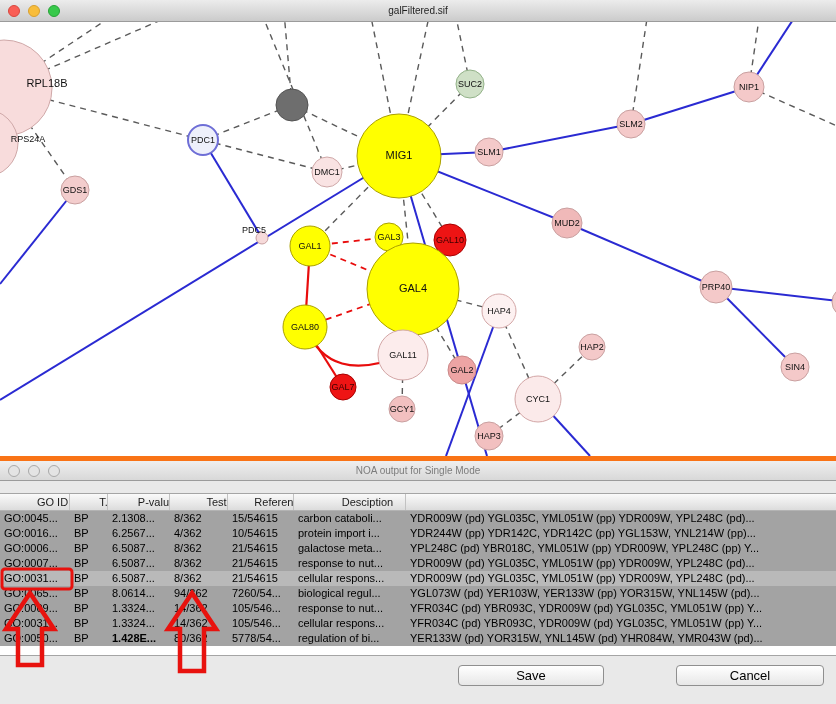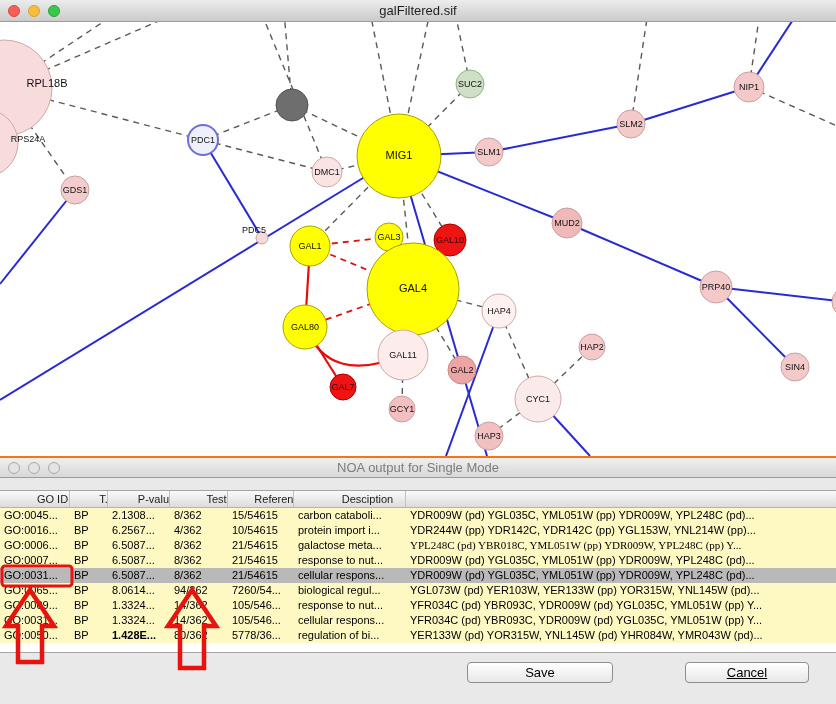--- a/index.html
+++ b/index.html
@@ -5,52 +5,52 @@
   * { box-sizing: border-box; margin: 0; padding: 0; }
   html,body { width:836px; height:704px; overflow:hidden;
     font-family:"Liberation Sans", sans-serif; background:#dcdcdc; }
   .window { position:absolute; left:0; width:836px; }
 
   
   #graph-window { top:0; height:456px; background:#fff; }
   .titlebar { position:relative; display:flex; align-items:center; justify-content:center;
     background:linear-gradient(#ececec,#cbcbcb); border-bottom:1px solid #9b9b9b; }
   #graph-window .titlebar { height:22px; }
-  .titlebar .title { font-size:13px; color:#1f1f1f; }
+  .titlebar .title { font-size:10px; color:#1f1f1f; }
   .traffic { position:absolute; left:8px; top:50%; transform:translateY(-50%);
     display:flex; gap:8px; }
   .tl { width:12px; height:12px; border-radius:50%; display:inline-block; }
   .tl.red    { background:#f95e55; border:1px solid #d8473e; }
   .tl.yellow { background:#f8bd3b; border:1px solid #d8a02f; }
   .tl.green  { background:#38c94b; border:1px solid #27a337; }
   .tl.gray   { background:#e4e4e4; border:1px solid #a9a9a9; }
   #network-canvas { display:block; background:#fff; }
 
   
-  #noa-window { top:456px; height:248px; background:#e9e9e9; border-top:2px solid #f97316; }
+  #noa-window { top:456px; height:248px; background:#e9e9e9; border-top:5px solid #f97316; }
   #noa-window .titlebar { height:20px; background:linear-gradient(#efefef,#d8d8d8); }
   #noa-window .titlebar .title { color:#7c7c7c; }
 
   .noa-table { position:absolute; top:32px; left:0; width:836px; height:163px;
     background:#fff; border-top:1px solid #a5a5a5; border-bottom:1px solid #a5a5a5;
     overflow:hidden; }
   .thead { display:flex; height:17px; background:linear-gradient(#fafafa,#dcdcdc);
     border-bottom:1px solid #b3b3b3; }
   .th { font-size:11px; color:#1c1c1c; display:flex; align-items:center; justify-content:center;
     border-right:1px solid #c2c2c2; white-space:nowrap; overflow:hidden;padding-left:36px; }
-  .tr { display:flex; height:15px; background:#fef9c3; }
+  .tr { display:flex; height:15px; background:#a3a3a3; }
   .tr.selected { background:#b9b9b9; }
   .td { font-size:11px; line-height:15px; padding-left:4px; color:#000;
     white-space:nowrap; overflow:hidden; }
 
   .mac-btn { position:absolute; height:21px; border:1px solid #8f8f8f; border-radius:4px;
     background:linear-gradient(#ffffff,#e7e7e7); font-family:inherit; font-size:13px;
-    color:#000; display:flex; align-items:center; justify-content:center; cursor:default;margin-left:9px; }
+    color:#000; display:flex; align-items:center; justify-content:center; cursor:default; }
   #save-button   { left:458px; top:204px; width:146px; }
-  #cancel-button { left:676px; top:204px; width:124px;text-decoration:underline; }
+  #cancel-button { left:676px; top:204px; width:148px; }
 
   .annotations { position:absolute; left:0; top:0; width:836px; height:248px;
     pointer-events:none; z-index:5; }
 </style>
 </head>
 <body>
 
 <div class="window" id="graph-window">
   <div class="titlebar">
     <span class="traffic">
@@ -207,21 +207,21 @@
           <div class="td" style="width: 112px;">protein import i...</div>
           <div class="td" style="flex: 1 1 0%;">YDR244W (pp) YDR142C, YDR142C (pp) YGL153W, YNL214W (pp)...</div>
         </div>
         <div class="tr">
           <div class="td" style="width: 70px;">GO:0006...</div>
           <div class="td" style="width: 38px;">BP</div>
           <div class="td" style="width: 62px;">6.5087...</div>
           <div class="td" style="width: 58px;">8/362</div>
           <div class="td" style="width: 66px;">21/54615</div>
           <div class="td" style="width: 112px;">galactose meta...</div>
-          <div class="td" style="flex: 1 1 0%; font-family: Liberation Serif, serif;">YPL248C (pd) YBR018C, YML051W (pp) YDR009W, YPL248C (pp) Y...</div>
+          <div class="td" style="flex: 1 1 0%;">YPL248C (pd) YBR018C, YML051W (pp) YDR009W, YPL248C (pp) Y...</div>
         </div>
         <div class="tr">
           <div class="td" style="width: 70px;">GO:0007...</div>
           <div class="td" style="width: 38px;">BP</div>
           <div class="td" style="width: 62px;">6.5087...</div>
           <div class="td" style="width: 58px;">8/362</div>
           <div class="td" style="width: 66px;">21/54615</div>
           <div class="td" style="width: 112px;">response to nut...</div>
           <div class="td" style="flex: 1 1 0%;">YDR009W (pd) YGL035C, YML051W (pp) YDR009W, YPL248C (pd)...</div>
         </div>
@@ -259,21 +259,21 @@
           <div class="td" style="width: 58px;">14/362</div>
           <div class="td" style="width: 66px;">105/546...</div>
           <div class="td" style="width: 112px;">cellular respons...</div>
           <div class="td" style="flex: 1 1 0%;">YFR034C (pd) YBR093C, YDR009W (pd) YGL035C, YML051W (pp) Y...</div>
         </div>
         <div class="tr">
           <div class="td" style="width: 70px;">GO:0050...</div>
           <div class="td" style="width: 38px;">BP</div>
           <div class="td" style="width: 62px; font-weight: bold;">1.428E...</div>
           <div class="td" style="width: 58px;">80/362</div>
-          <div class="td" style="width: 66px;">5778/36...</div>
+          <div class="td" style="width: 66px;">5778/54...</div>
           <div class="td" style="width: 112px;">regulation of bi...</div>
           <div class="td" style="flex: 1 1 0%;">YER133W (pd) YOR315W, YNL145W (pd) YHR084W, YMR043W (pd)...</div>
         </div>
       </div>
   </div>
 
   <button class="mac-btn" id="save-button">Save</button>
   <button class="mac-btn" id="cancel-button">Cancel</button>
 
   <svg class="annotations" width="836" height="248" viewBox="0 0 836 248">

